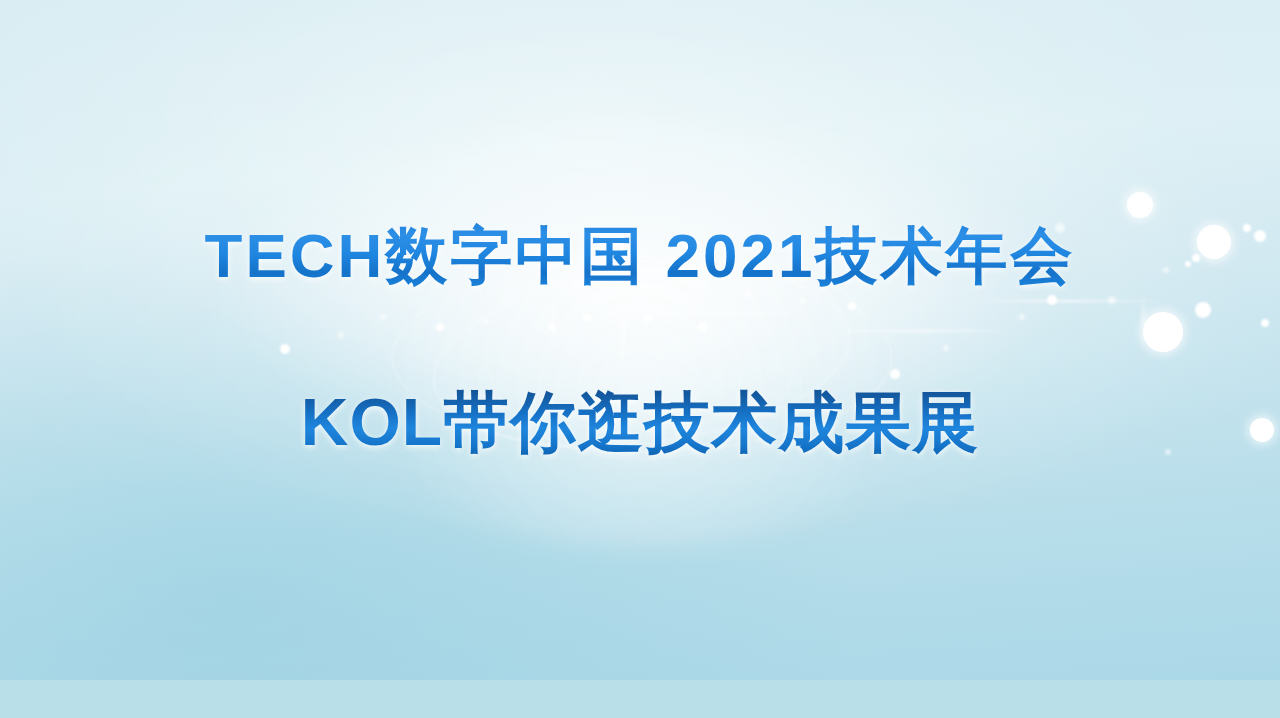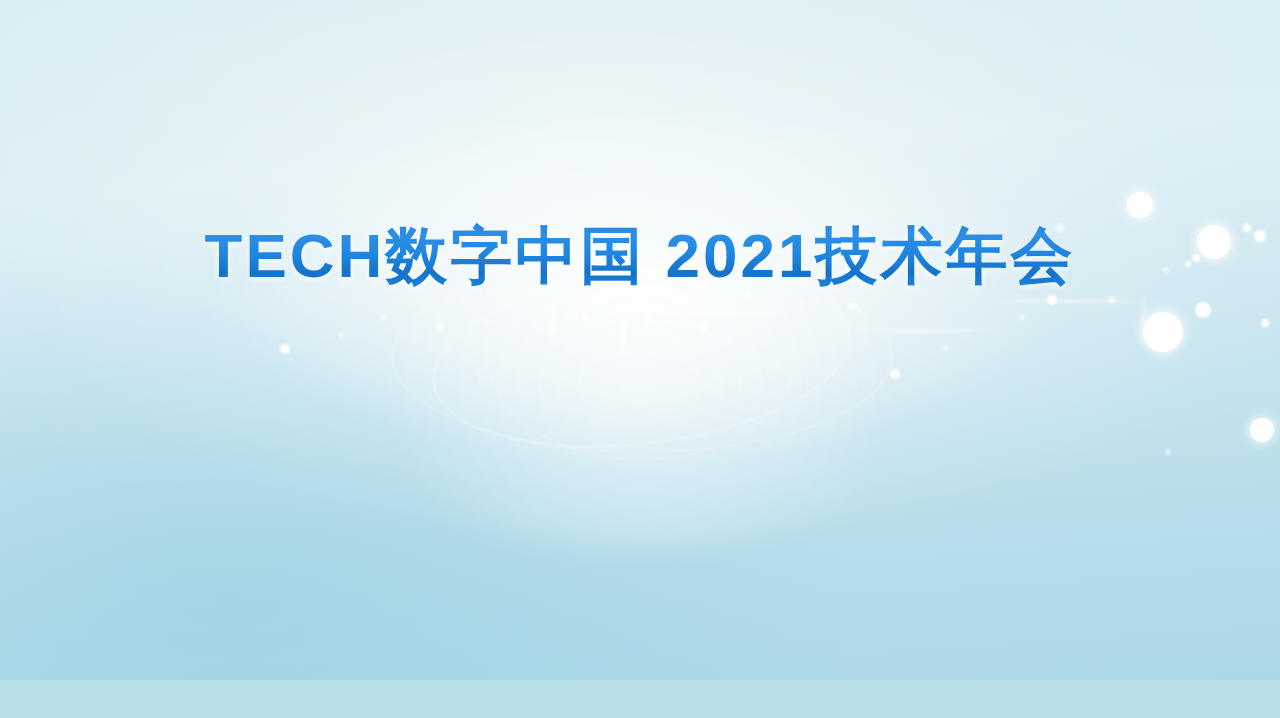--- a/index.html
+++ b/index.html
@@ -175,14 +175,15 @@
       <div class="bokeh faint" style="left: 483px; top: 319px; width: 6px; height: 6px;"></div>
       <div class="bokeh soft" style="left: 436px; top: 323px; width: 8px; height: 8px;"></div>
       <div class="bokeh faint" style="left: 380px; top: 314px; width: 6px; height: 6px;"></div>
       <div class="bokeh soft" style="left: 280px; top: 344px; width: 10px; height: 10px;"></div>
       <div class="bokeh faint" style="left: 338px; top: 332px; width: 6px; height: 6px;"></div>
       <div class="bokeh faint" style="left: 1165px; top: 449px; width: 6px; height: 6px;"></div>
     </div>
 
   <div class="headline" id="line1">TECH数字中国 2021技术年会</div>
 
+  <div class="headline" id="line2">KOL带你逛技术成果展</div>
 
 </div>
 
 </body></html>

